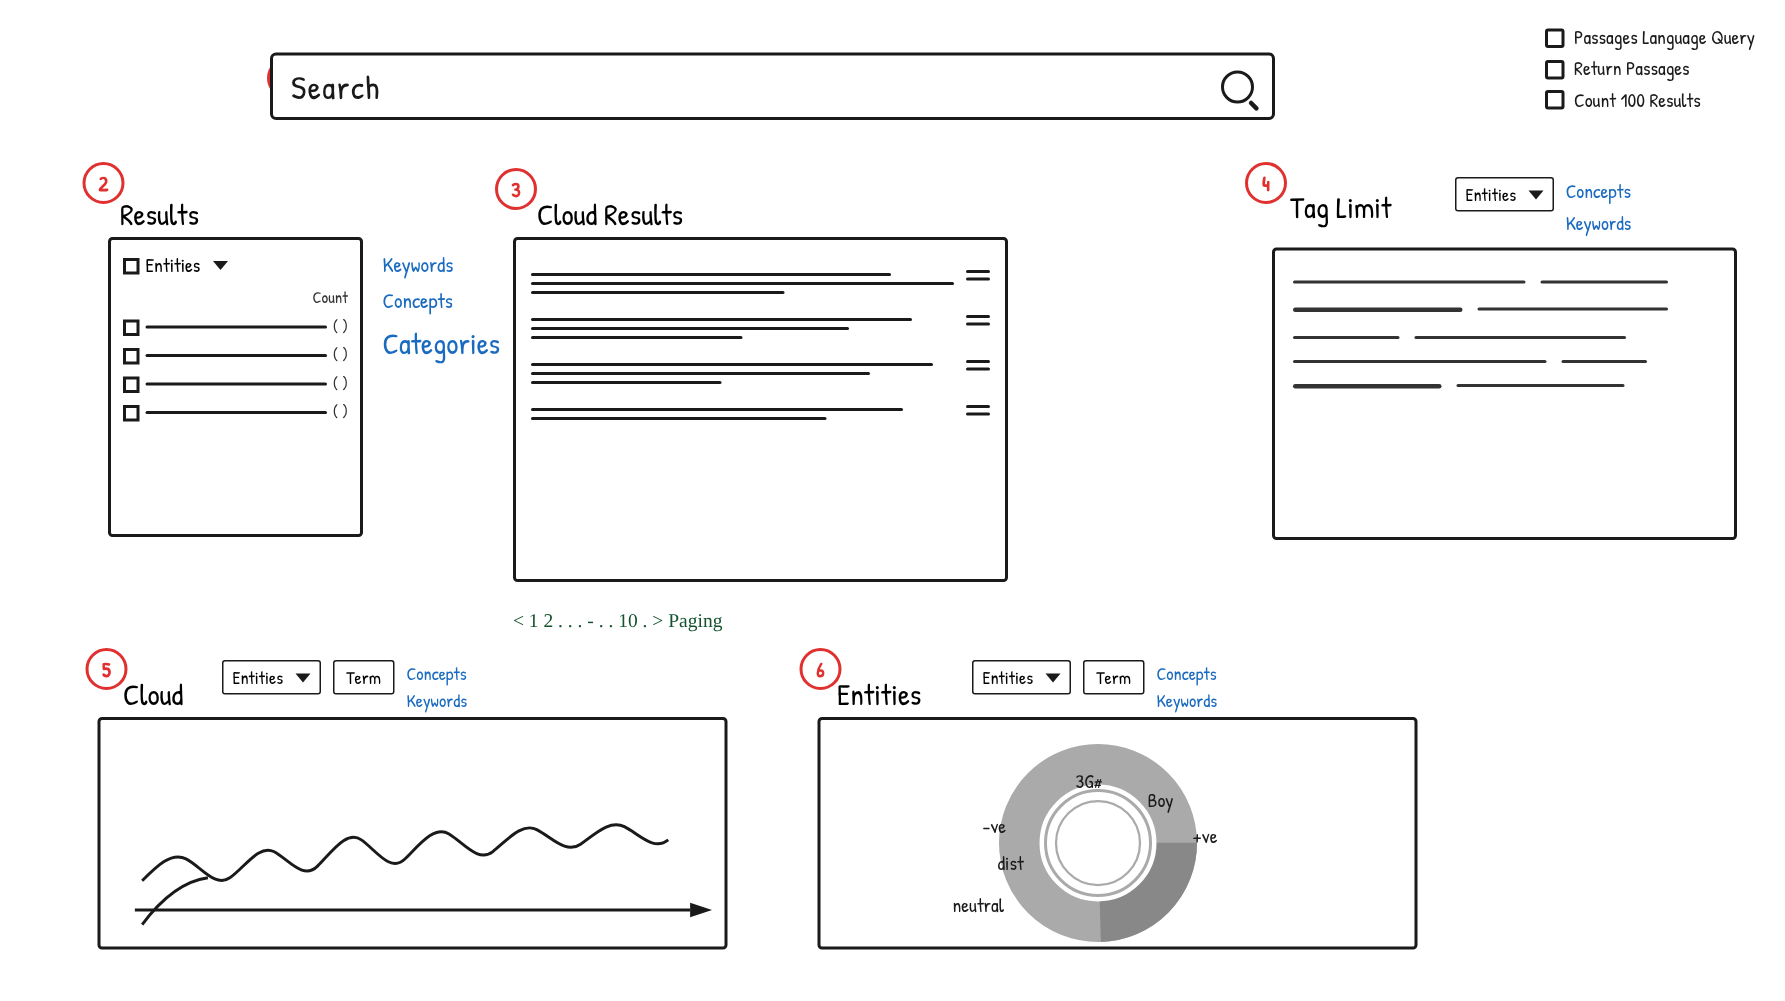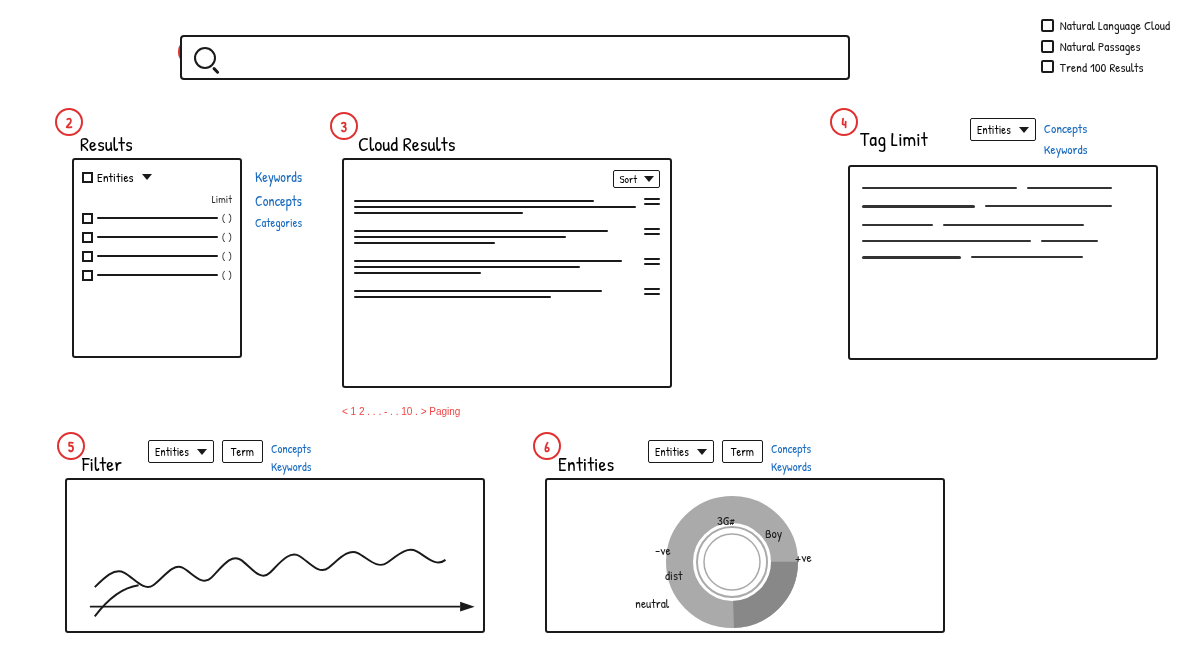--- a/index.html
+++ b/index.html
@@ -218,23 +218,23 @@
 
     .result-icon-line {
       width: 16px;
       height: 2px;
       background: #1a1a1a;
       border-radius: 2px;
     }
 
     .pagination {
       margin-top: 14px;
-      font-size: 10px;
-      color: #ef4444;
-      font-family: Liberation Sans, sans-serif;
+      font-size: 13px;
+      color: #14532d;
+      font-family: Liberation Serif, serif;
       text-align: center;
     }
 
     .tagcloud-dropdown {
       border: 1.5px solid #1a1a1a;
       border-radius: 2px;
       padding: 2px 6px;
       font-size: 12px;
       font-family: 'Patrick Hand', cursive;
       display: flex;
@@ -296,49 +296,50 @@
       align-items: center;
       gap: 3px;
     }
   </style>
 </head>
 <body>
 
 <div class="top-right-options">
   <div class="checkbox-item">
     <span class="checkbox-box"></span>
-    <span>Natural Language Cloud</span>
+    <span>Passages Language Query</span>
   </div>
   <div class="checkbox-item">
     <span class="checkbox-box"></span>
-    <span>Natural Passages</span>
+    <span>Return Passages</span>
   </div>
   <div class="checkbox-item">
     <span class="checkbox-box"></span>
-    <span>Trend  100 Results</span>
+    <span>Count  100 Results</span>
   </div>
 </div>
 
 <span class="circle-label" style="top:38px; left:178px;">1</span>
 <div class="section-search">
   <div class="search-bar sketch-border">
+    <span class="search-input-text">Search</span>
     <div class="search-icon-circle"></div>
   </div>
 </div>
 
 <span class="circle-label" style="top:108px; left:55px;">2</span>
 <div style="position:absolute; top:130px; left:80px; font-size:20px; font-family:'Patrick Hand',cursive;">Results</div>
 
 <div class="filter-box" style="position:absolute; top:158px; left:72px;">
   <div class="filter-header">
     <span class="filter-checkbox-small"></span>
     <span style="font-size:13px;">Entities</span>
     <span class="dropdown-arrow"></span>
   </div>
-  <div style="font-size:11px; text-align:right; color:#333; margin-bottom:4px;">Limit</div>
+  <div style="font-size:11px; text-align:right; color:#333; margin-bottom:4px;">Count</div>
   <div class="filter-row">
     <span class="filter-checkbox-small"></span>
     <div class="sketch-line" style="flex:1; height:2px; margin:0;"></div>
     <span class="filter-count">(  )</span>
   </div>
   <div class="filter-row">
     <span class="filter-checkbox-small"></span>
     <div class="sketch-line" style="flex:1; height:2px; margin:0;"></div>
     <span class="filter-count">(  )</span>
   </div>
@@ -350,33 +351,27 @@
   <div class="filter-row">
     <span class="filter-checkbox-small"></span>
     <div class="sketch-line" style="flex:1; height:2px; margin:0;"></div>
     <span class="filter-count">(  )</span>
   </div>
 </div>
 
 <div class="filter-links" style="position:absolute; left:255px; top:165px;">
   <div style="color:#1a6bbf; font-family:'Patrick Hand',cursive; font-size:14px;">Keywords</div>
   <div style="color:#1a6bbf; font-family:'Patrick Hand',cursive; font-size:14px;">Concepts</div>
-  <div style="color:#1a6bbf; font-family:'Patrick Hand',cursive; font-size:12px;">Categories</div>
+  <div style="color:#1a6bbf; font-family:'Patrick Hand',cursive; font-size:20px;">Categories</div>
 </div>
 
 <span class="circle-label" style="top:112px; left:330px;">3</span>
 <div style="position:absolute; top:130px; left:358px; font-size:20px; font-family:'Patrick Hand',cursive;">Cloud Results</div>
 
 <div class="results-box sketch-border" style="position:absolute; top:158px; left:342px;">
-  <div class="results-sort-row">
-    <span class="sort-dropdown">
-      <span>Sort</span>
-      <span class="dropdown-arrow" style="border-top-color:#1a1a1a;"></span>
-    </span>
-  </div>
 
   <div class="result-item">
     <div class="result-lines">
       <div class="result-line-long" style="width:85%;"></div>
       <div class="result-line-long" style="width:100%;"></div>
       <div class="result-line-short"></div>
     </div>
     <div class="result-icon-lines">
       <div class="result-icon-line"></div>
       <div class="result-icon-line"></div>
@@ -450,21 +445,21 @@
     <div style="height:2px; background:#333; border-radius:2px; width:60%;"></div>
     <div style="height:2px; background:#333; border-radius:2px; width:20%;"></div>
   </div>
   <div style="display:flex; gap:10px; margin:10px 0;">
     <div style="height:3px; background:#333; border-radius:2px; width:35%;"></div>
     <div style="height:2px; background:#333; border-radius:2px; width:40%;"></div>
   </div>
 </div>
 
 <span class="circle-label" style="top:432px; left:57px;">5</span>
-<div style="position:absolute; top:450px; left:82px; font-size:20px; font-family:'Patrick Hand',cursive;">Filter</div>
+<div style="position:absolute; top:450px; left:82px; font-size:20px; font-family:'Patrick Hand',cursive;">Cloud</div>
 
 <div style="position:absolute; top:440px; left:148px; display:flex; align-items:flex-start; gap:8px;">
   <div class="trend-dropdown">
     <span>Entities</span>
     <span class="dropdown-arrow"></span>
   </div>
   <div class="trend-term-btn">Term</div>
   <div style="font-size:12px; color:#1a6bbf; line-height:1.5; font-family:'Patrick Hand',cursive;">
     <div>Concepts</div>
     <div>Keywords</div>

